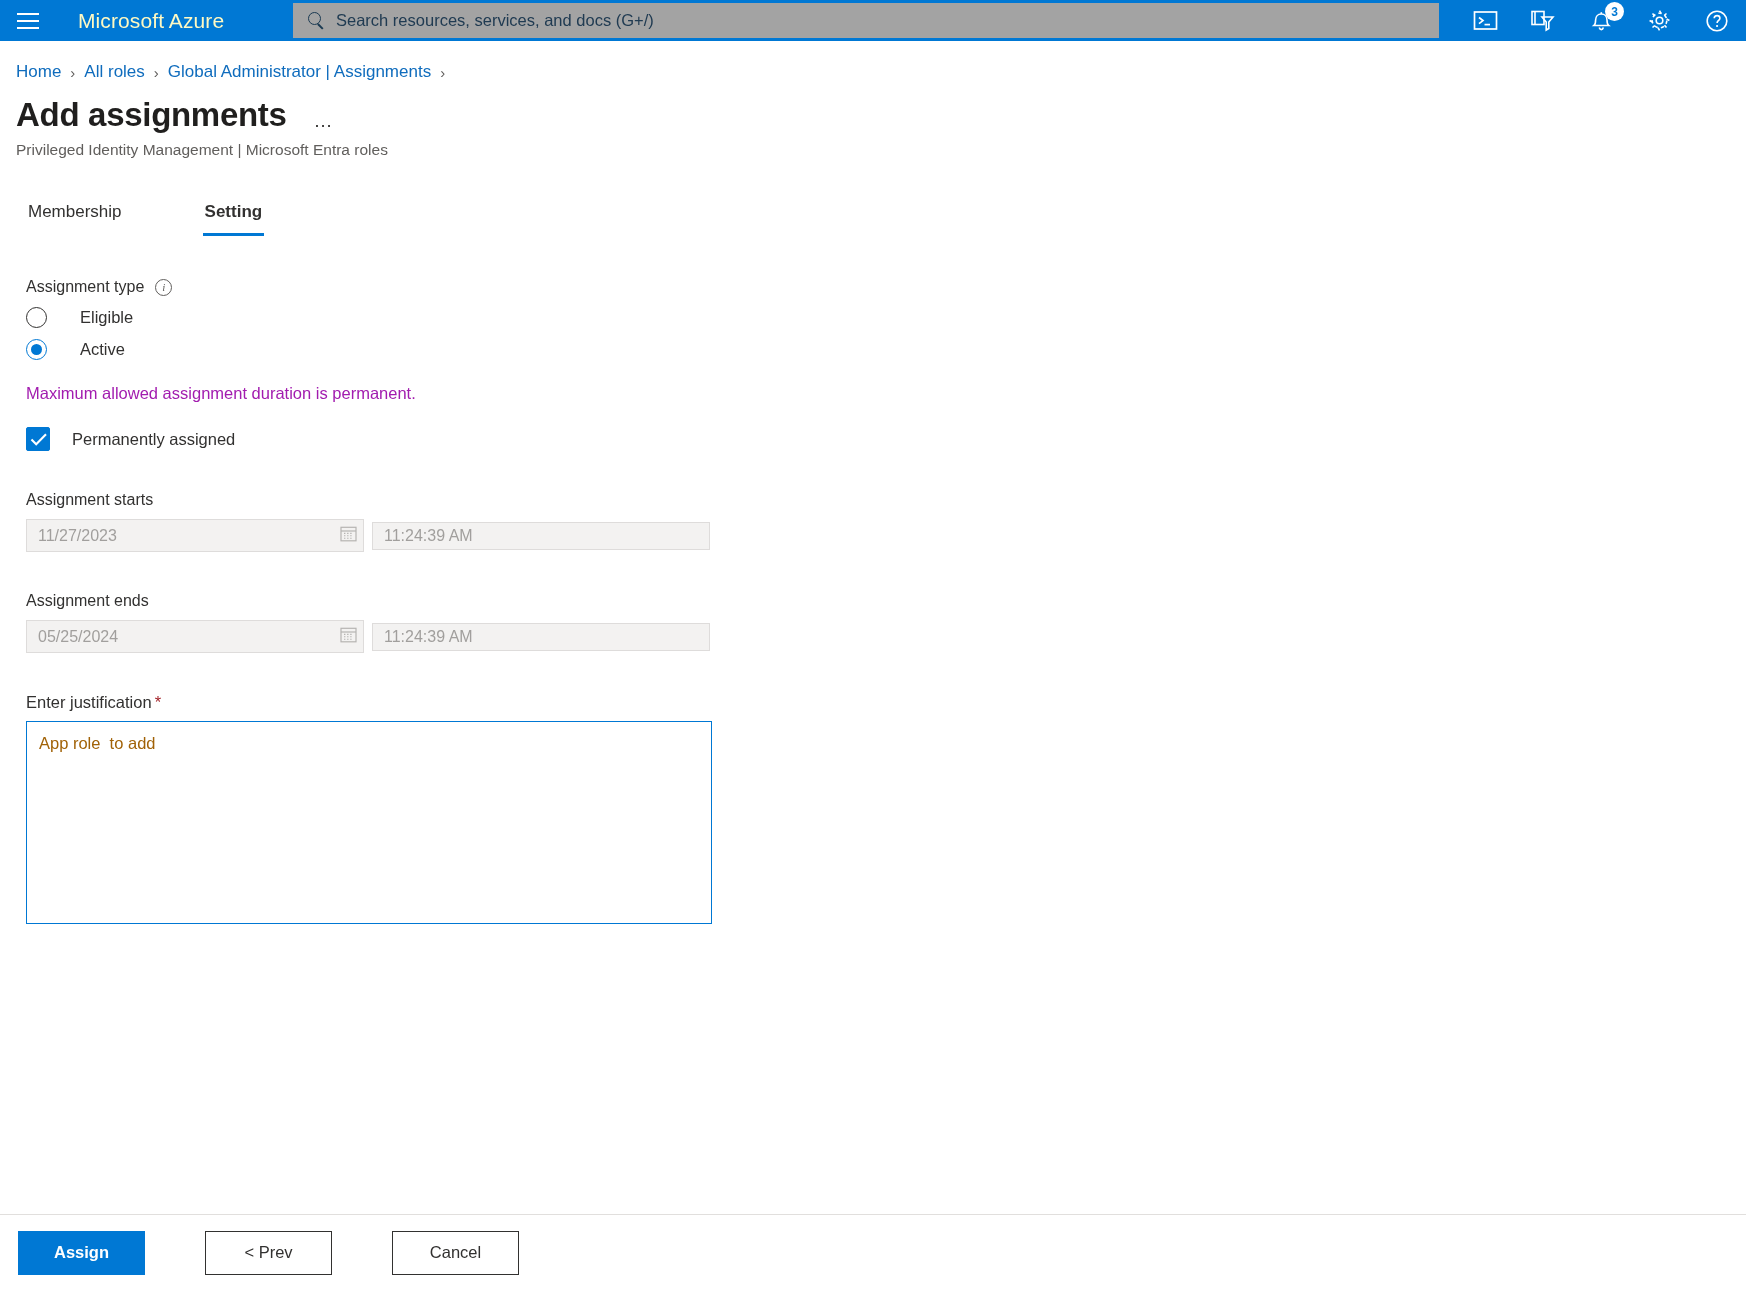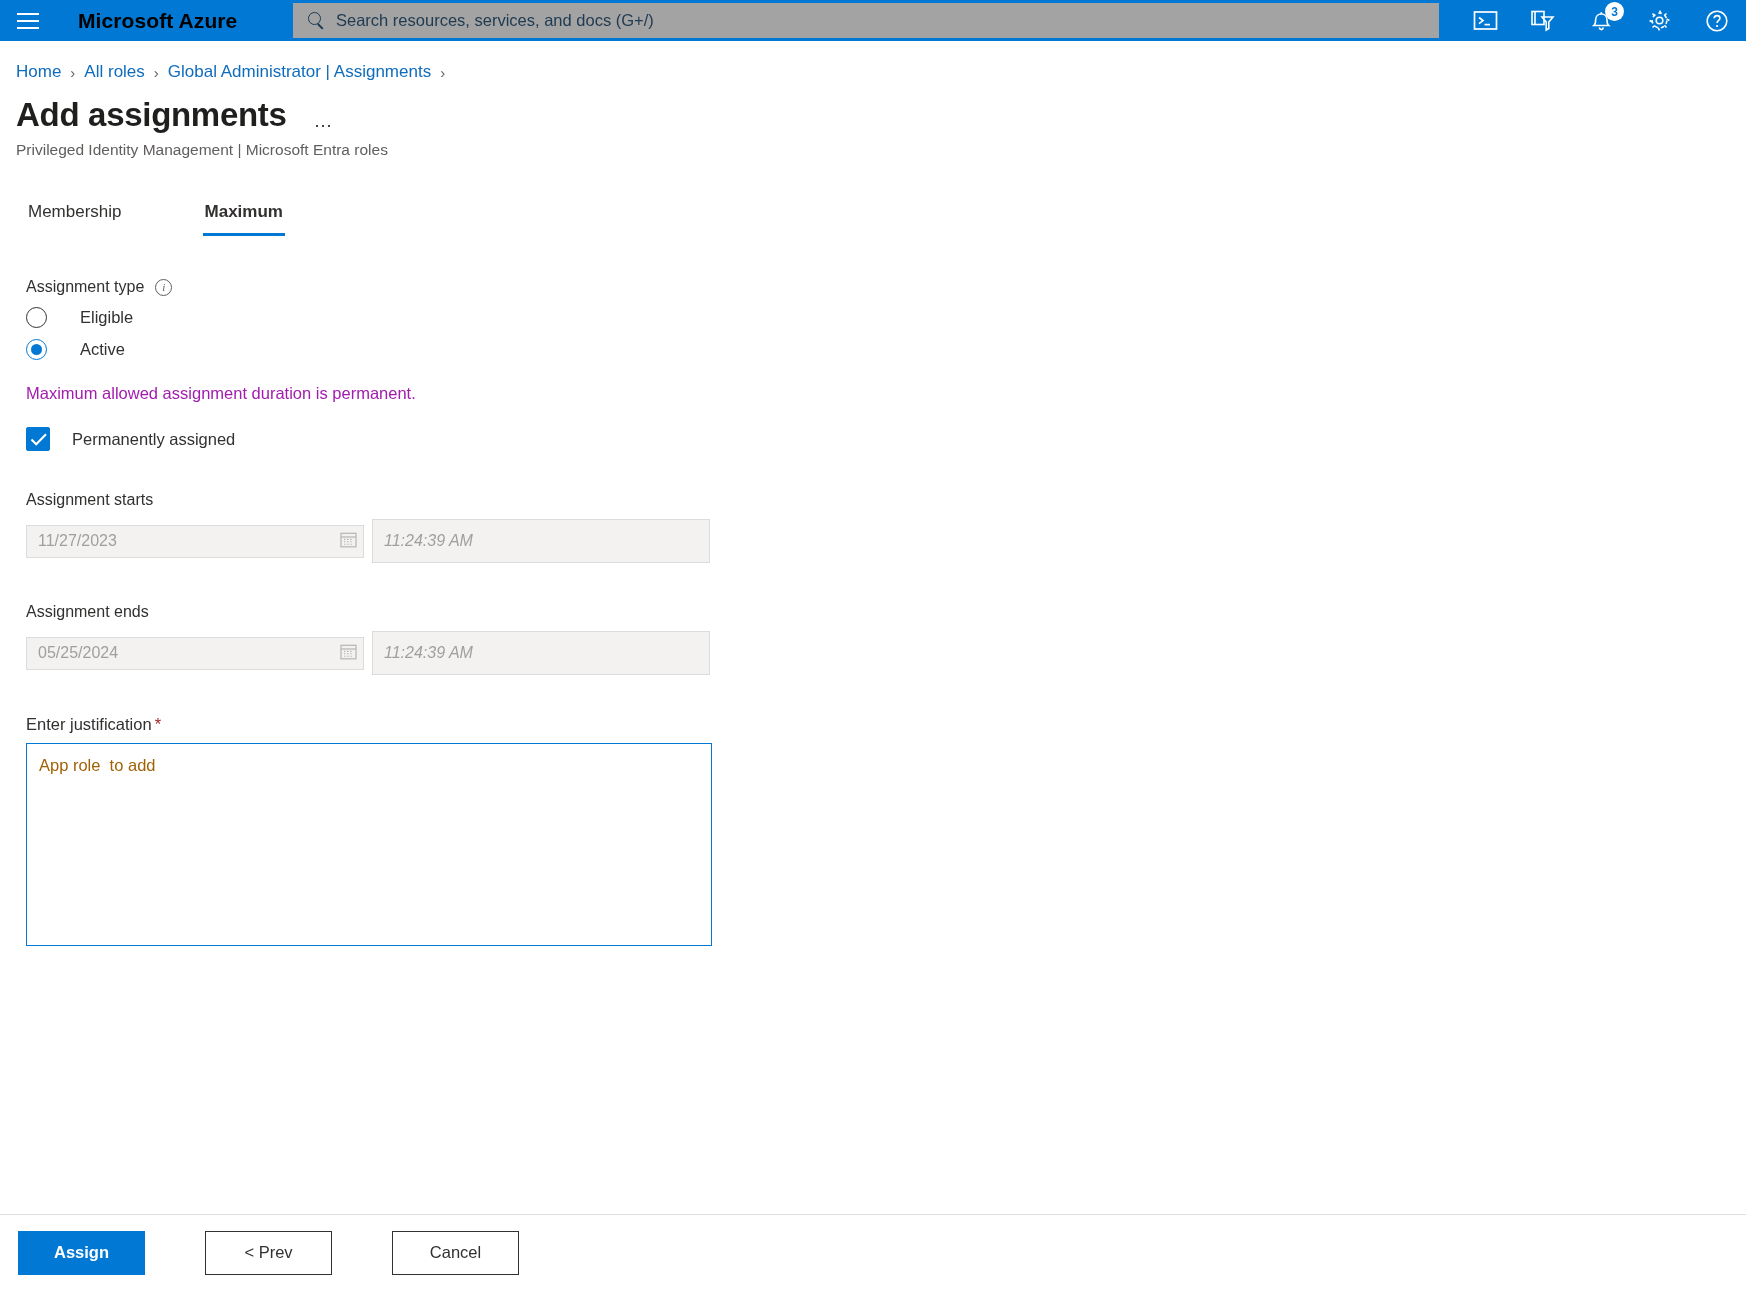--- a/index.html
+++ b/index.html
@@ -30,23 +30,23 @@
     gap: 5px;
     cursor: pointer;
     margin-left: 4px;
   }
   .hamburger span {
     display: block;
     width: 22px; height: 2px;
     background: #ffffff;
   }
   .brand {
-    color: #000000;
+    color: #fef9c3;
     font-size: 21px;
-    font-weight: bold;
+    font-weight: normal;
     margin-left: 26px;
     letter-spacing: 0.1px;
     white-space: nowrap;
   }
   .searchwrap {
     position: absolute;
     left: 293px; top: 3px;
     width: 1146px; height: 35px;
     background: #a3a3a3;
     display: flex;
@@ -306,28 +306,27 @@
     position: relative;
   }
   .date-text {
     font-size: 16px;
     color: #a19f9d;
     flex: 1 1 auto;
   }
   .cal-icon { flex: 0 0 auto; display: block; }
 
   .time-field {
-    width: 338px; height: 44px;
+    width: 338px; height: 28px;
     background: #f3f2f1;
     border: 1px solid #dedcdb;
     display: flex;
     align-items: center;
     padding: 4px 11px;
     margin-left: 8px;
-    font-style: italic;
   }
   .time-text {
     font-size: 16px;
     color: #a19f9d;
   }
 
   .just-label {
     font-size: 16.5px;
     color: #323130;
     margin-bottom: 9px;
@@ -448,21 +447,21 @@
 </div>
 
 <div class="title-row">
   <div class="page-title">Add assignments</div>
   <div class="title-ellipsis">…</div>
 </div>
 <div class="subtitle">Privileged Identity Management | Microsoft Entra roles</div>
 
 <div class="tabs">
   <div class="tab">Membership</div>
-  <div class="tab active">Maximum</div>
+  <div class="tab active">Setting</div>
 </div>
 
 <div class="form">
 
   <div class="field-label">
     <span>Assignment type</span>
     <span class="info-icon">i</span>
   </div>
 
   <div class="radio-row">

